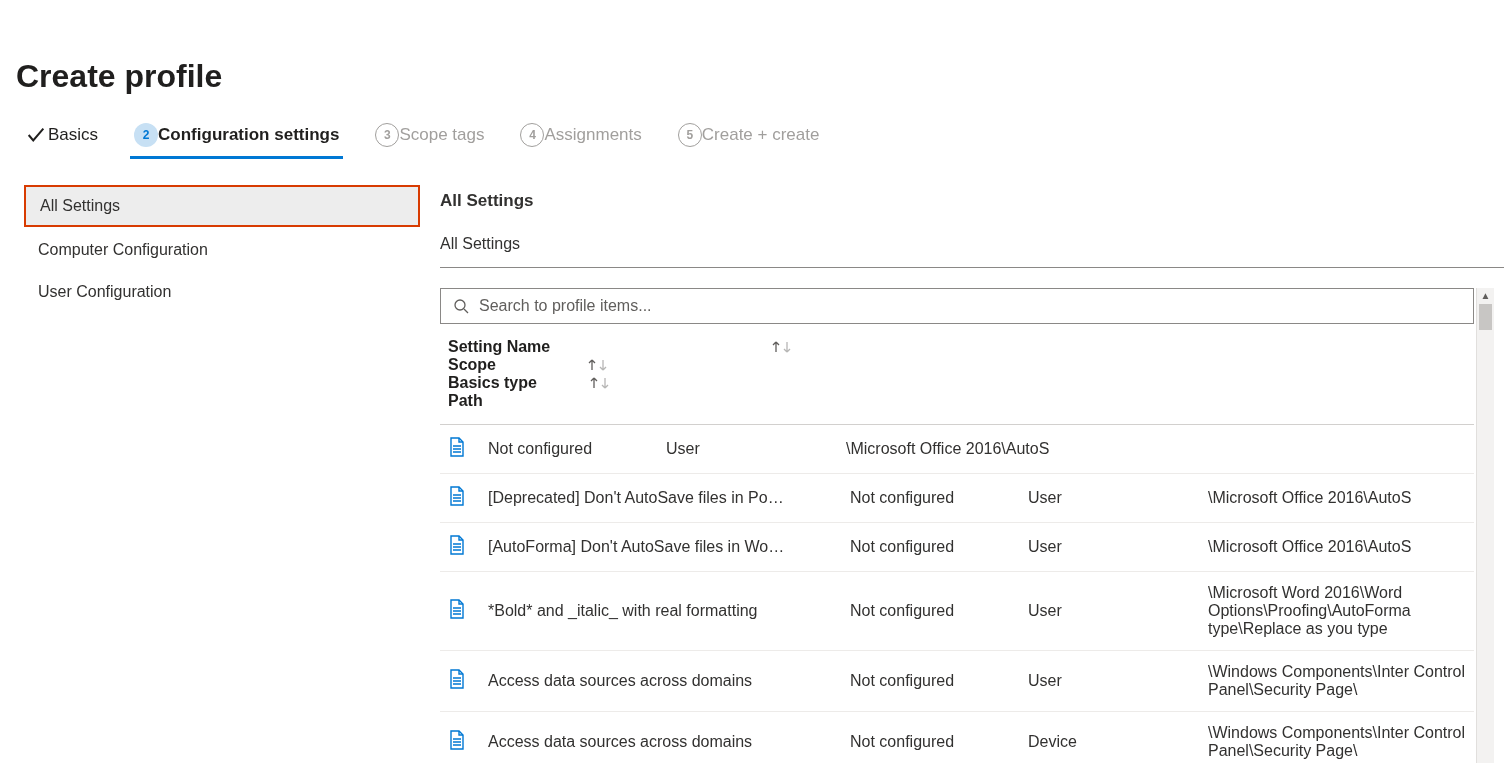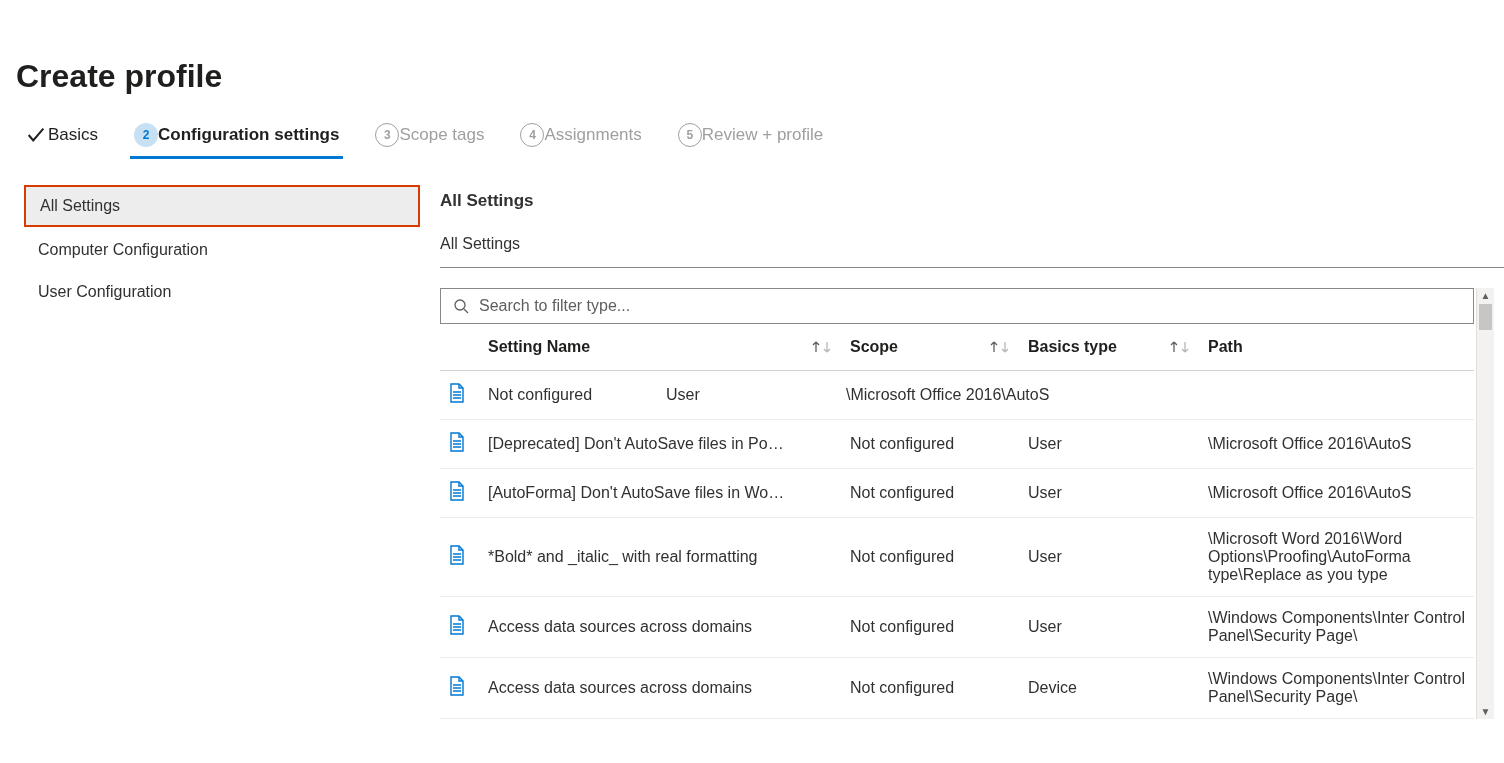--- a/index.html
+++ b/index.html
@@ -32,21 +32,21 @@
     .hr { border-bottom: 1px solid #8a8886; }
 
     .scroll-area { position: relative; margin-top: 20px; padding-right: 30px; }
     .scrollbar { position: absolute; right: 10px; top: 0; bottom: 0; width: 18px; background: #f3f2f1; border-left: 1px solid #e1dfdd; display:flex; flex-direction:column; justify-content:space-between; align-items:center; }
     .scroll-thumb { position: absolute; top: 16px; left: 2px; right: 2px; height: 26px; background: #c8c6c4; }
     .scroll-arrow { font-size: 10px; color: #605e5c; padding: 2px 0; }
 
     .search-box { display: flex; align-items: center; gap: 10px; border: 1px solid #8a8886; padding: 8px 12px; width: 100%; font-size: 16px; color: #605e5c; cursor: text; }
     .search-ic { width: 16px; height: 16px; color: #605e5c; }
 
-    .grid-header { display: flex; border-bottom: 1px solid #d2d0ce; padding: 14px 0 14px 8px; font-size: 16px; font-weight: 700; color: #201f1e; }
+    .grid-header { display: flex; border-bottom: 1px solid #d2d0ce; padding: 14px 0 14px 8px; font-size: 16px; font-weight: 700; color: #201f1e; flex-direction: column; }
     .col-icon { width: 40px; }
     .col-name { width: 362px; display:flex; align-items:center; gap:4px; }
     .col-state { width: 178px; display:flex; align-items:center; gap:4px; }
     .col-type { width: 180px; display:flex; align-items:center; gap:4px; }
     .col-path { flex: 1; }
     .sort-arrows { display:inline-flex; flex-direction: row; gap:1px; margin-left:auto; margin-right:18px; color:#605e5c;}
     .sort-arrows svg { width: 10px; height: 12px; }
     .sa-down { opacity: 0.45; }
 
     .grid-row { display: flex; border-bottom: 1px solid #edebe9; padding: 12px 0 12px 8px; font-size: 16px; color: #323130; align-items: center; cursor: pointer; }
@@ -79,21 +79,21 @@
   <div class="step step-future">
     <span class="step-indicator">3</span>
     <span>Scope tags</span>
   </div>
   <div class="step step-future">
     <span class="step-indicator">4</span>
     <span>Assignments</span>
   </div>
   <div class="step step-future">
     <span class="step-indicator">5</span>
-    <span>Review + profile</span>
+    <span>Create + create</span>
   </div>
 </div>
 
 <div class="body-row">
   <div class="left-pane">
     <div class="tree-item tree-item-selected">All Settings</div>
     <div class="tree-item">Computer Configuration</div>
     <div class="tree-item">User Configuration</div>
   </div>
 
@@ -101,21 +101,21 @@
     <div class="section-title">All Settings</div>
     <div class="breadcrumb">All Settings</div>
     <div class="hr"></div>
 
     <div class="scroll-area">
       <div class="search-box">
         <svg class="search-ic" viewBox="0 0 16 16" fill="none" stroke="currentColor" stroke-width="1.3">
             <circle cx="7" cy="7" r="5"></circle>
             <path d="M11 11l4 4"></path>
           </svg>
-        <span>Search to filter type...</span>
+        <span>Search to profile items...</span>
       </div>
 
       <div class="grid-header">
         <div class="col-icon"></div>
         <div class="col-name">
           <span>Setting Name</span>
           <span class="sort-arrows">
             <svg viewBox="0 0 10 12" stroke="currentColor" stroke-width="1.3" fill="none">
                 <path d="M5 11V1M5 1L2 4M5 1l3 3"></path>
               </svg>

